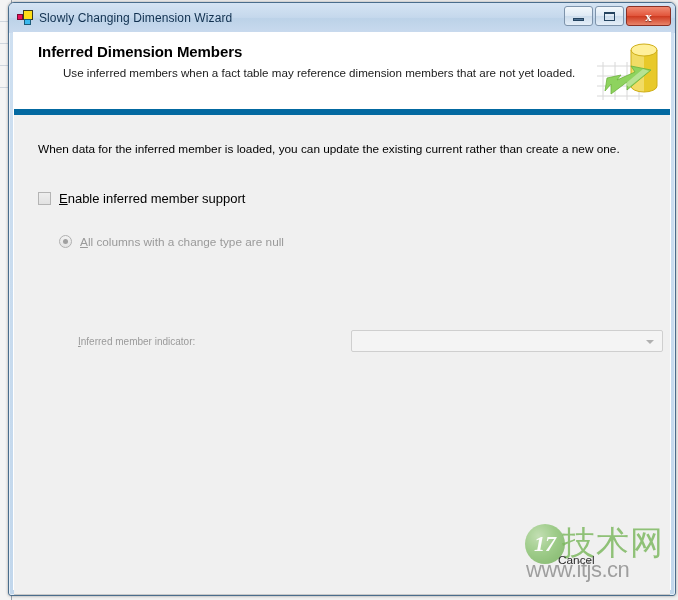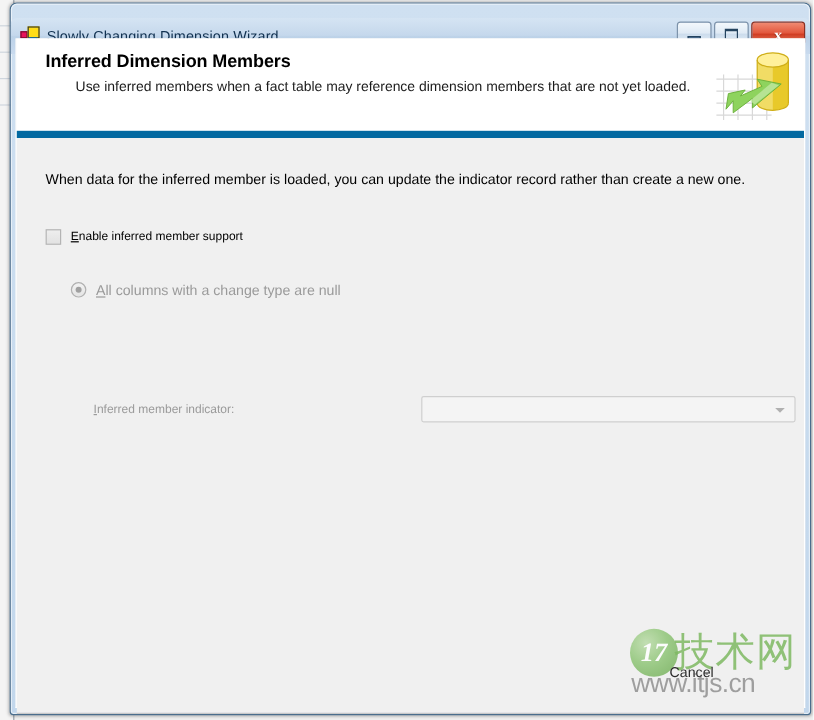--- a/index.html
+++ b/index.html
@@ -51,21 +51,21 @@
     position: absolute;
     left: 0; top: 0; right: 0; bottom: 0;
     border: 1px solid rgba(255,255,255,0.55);
     border-radius: 5px 5px 2px 2px;
     pointer-events: none;
   }
 
   
   .titlebar {
     position: absolute;
-    left: 0; top: 12px;
+    left: 0; top: 0;
     width: 666px;
     height: 30px;
     background: linear-gradient(to bottom, #d5e4f3 0%, #c5d8ec 48%, #bcd2e8 52%, #c9daee 100%);
     display: flex;
     align-items: center;
     border-radius: 5px 5px 0 0;
   }
   .title-icon {
     position: relative;
     width: 16px;
@@ -219,21 +219,21 @@
   .checkbox {
     width: 13px;
     height: 13px;
     box-sizing: border-box;
     border: 1px solid #b4b4b4;
     background: linear-gradient(to bottom, #eeeeee, #e2e2e2);
     flex: 0 0 auto;
   }
   .check-label {
     margin-left: 8px;
-    font-size: 10px;
+    font-size: 13px;
     color: #000000;
     white-space: nowrap;
   }
 
   
   .radio-row {
     position: absolute;
     display: flex;
     align-items: flex-start;
   }
@@ -430,21 +430,21 @@
 
           <g>
             <path d="M60 36 L36 56 L36 48 L20 60 L20 50 L14 57 L16 44 L30 41 L26 46 L44 38 L40 32 Z" fill="#8ed35e" stroke="#6bb13c" stroke-width="0.8"></path>
             <path d="M58 37 L38 53 L34 50 L52 35 Z" fill="#c3e8a5" opacity="0.75"></path>
           </g>
         </svg>
       </div>
 
       <div class="body-area">
 
-        <div class="intro-text">When data for the inferred member is loaded, you can update the indicator record rather than create a new one.</div>
+        <div class="intro-text">When data for the inferred member is loaded, you can update the existing current rather than create a new one.</div>
 
         <div class="check-row">
           <div class="checkbox"></div>
           <div class="check-label"><span class="acc">E</span><span>nable inferred member support</span></div>
         </div>
 
         <div class="radio-row r1">
           <div class="radio selected"></div>
           <div class="radio-label"><span class="acc">A</span><span>ll columns with a change type are null</span></div>
         </div>

